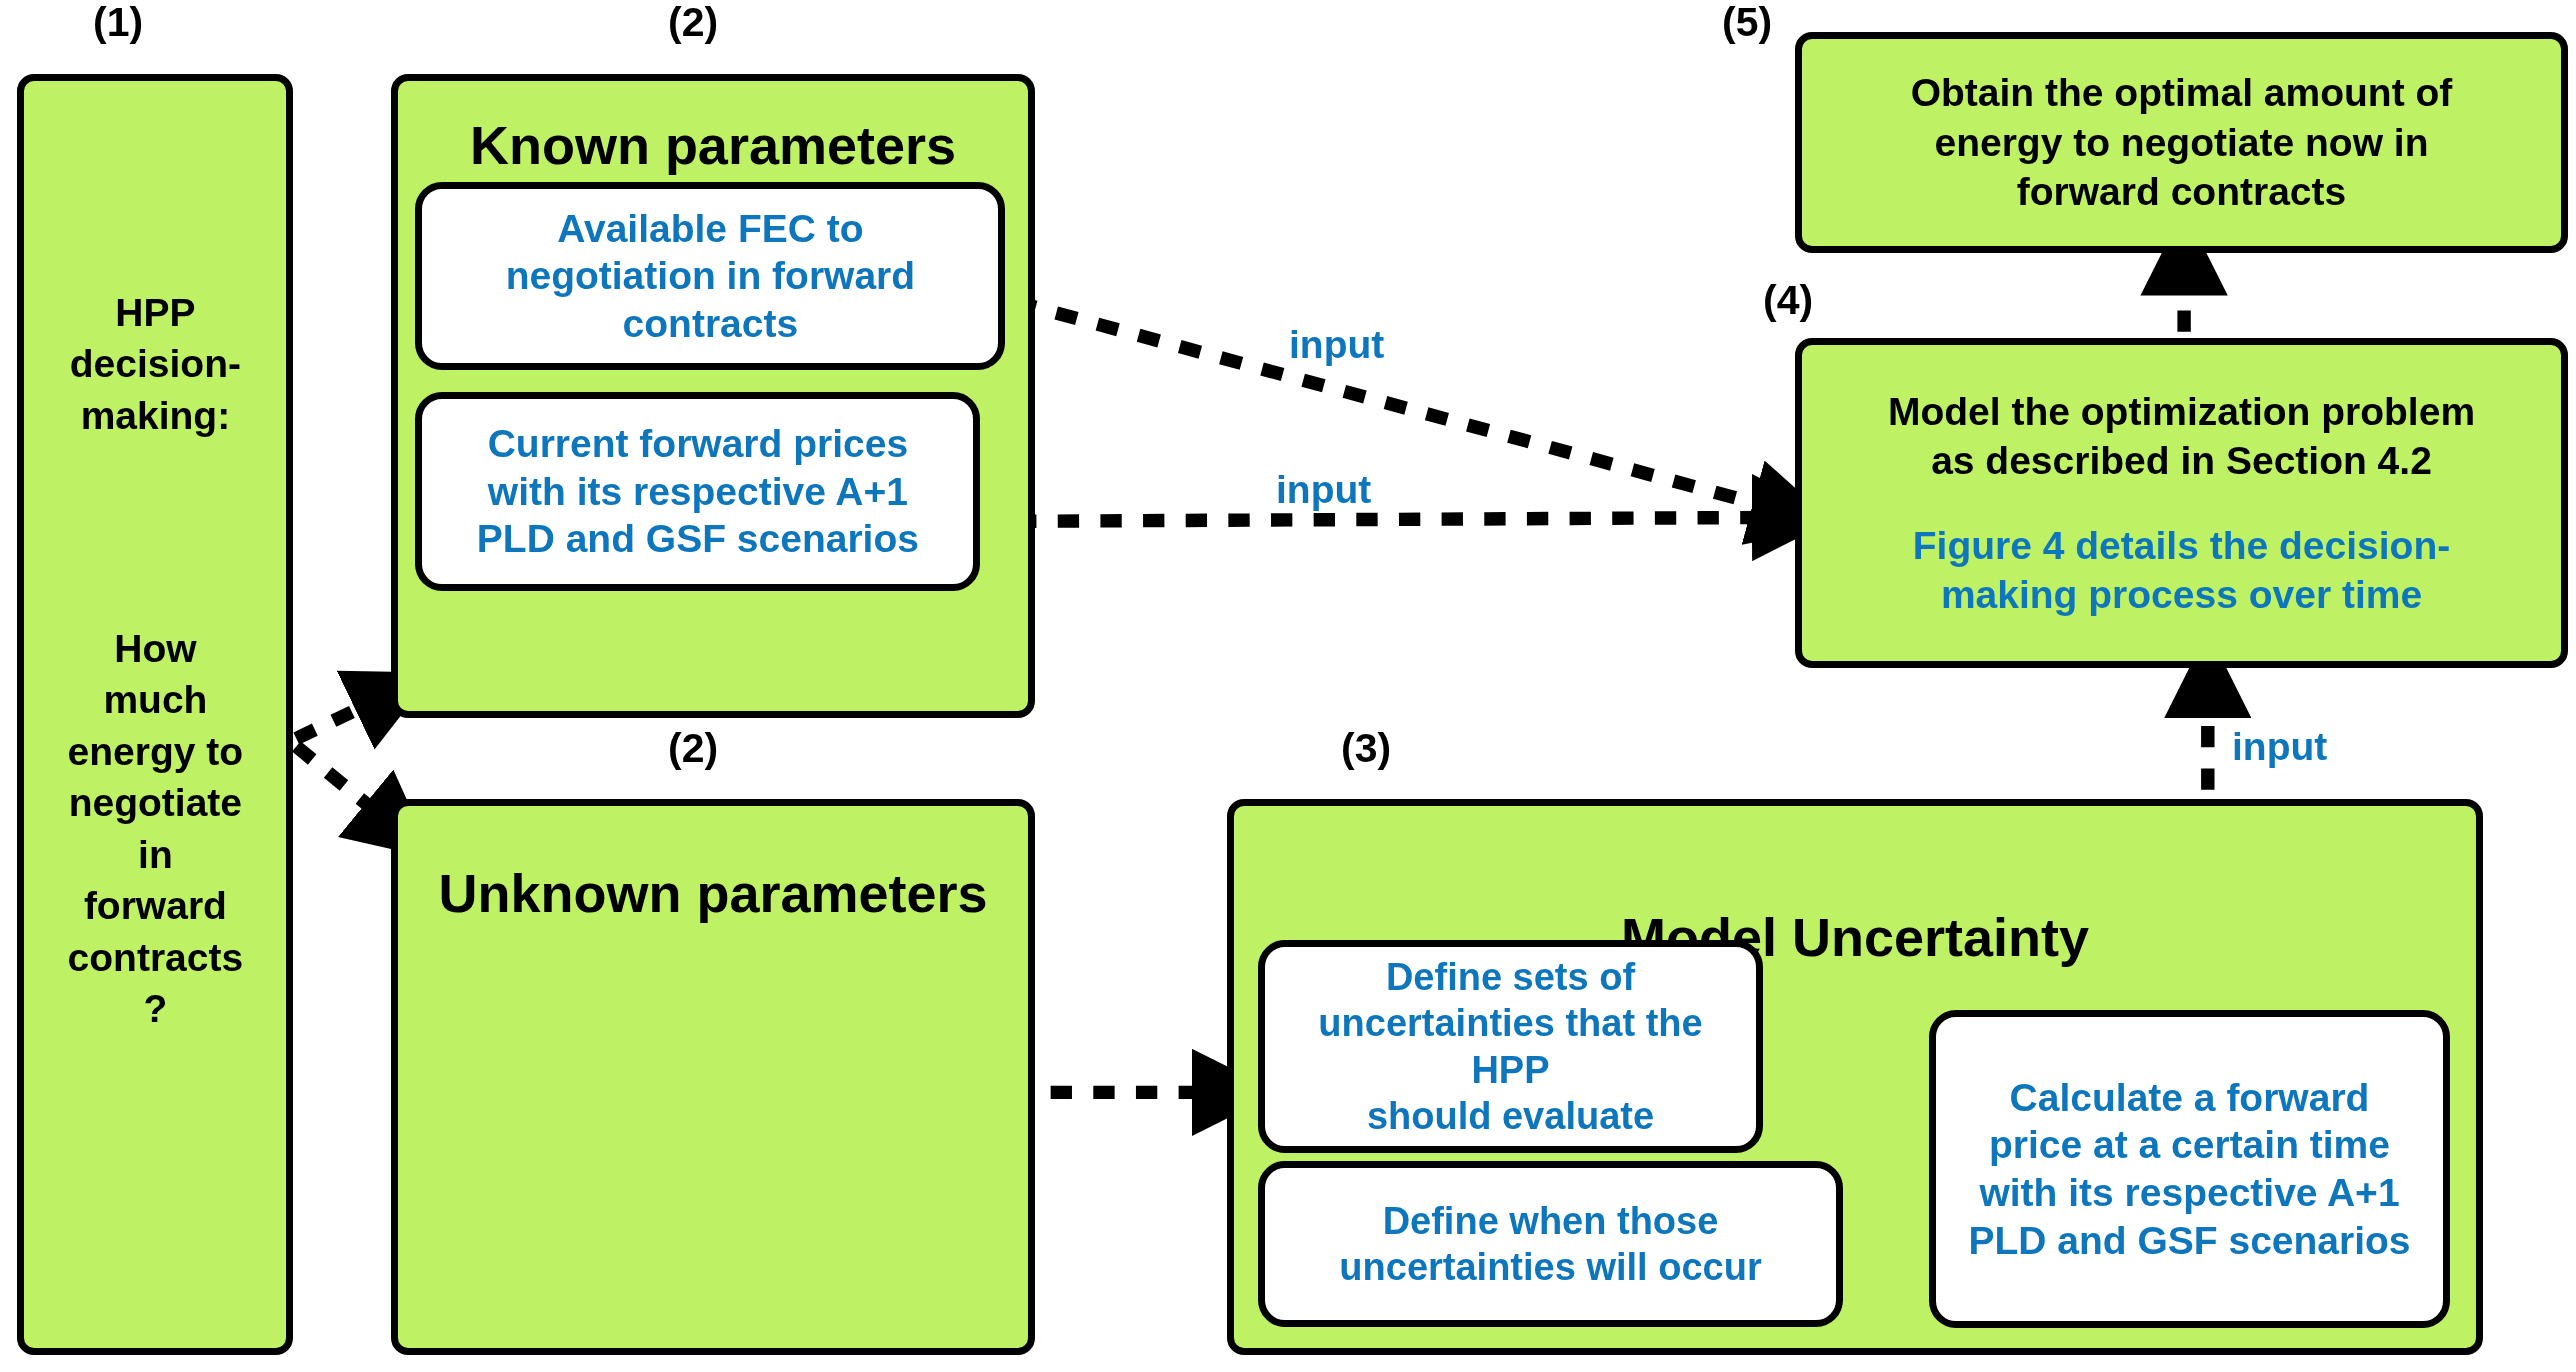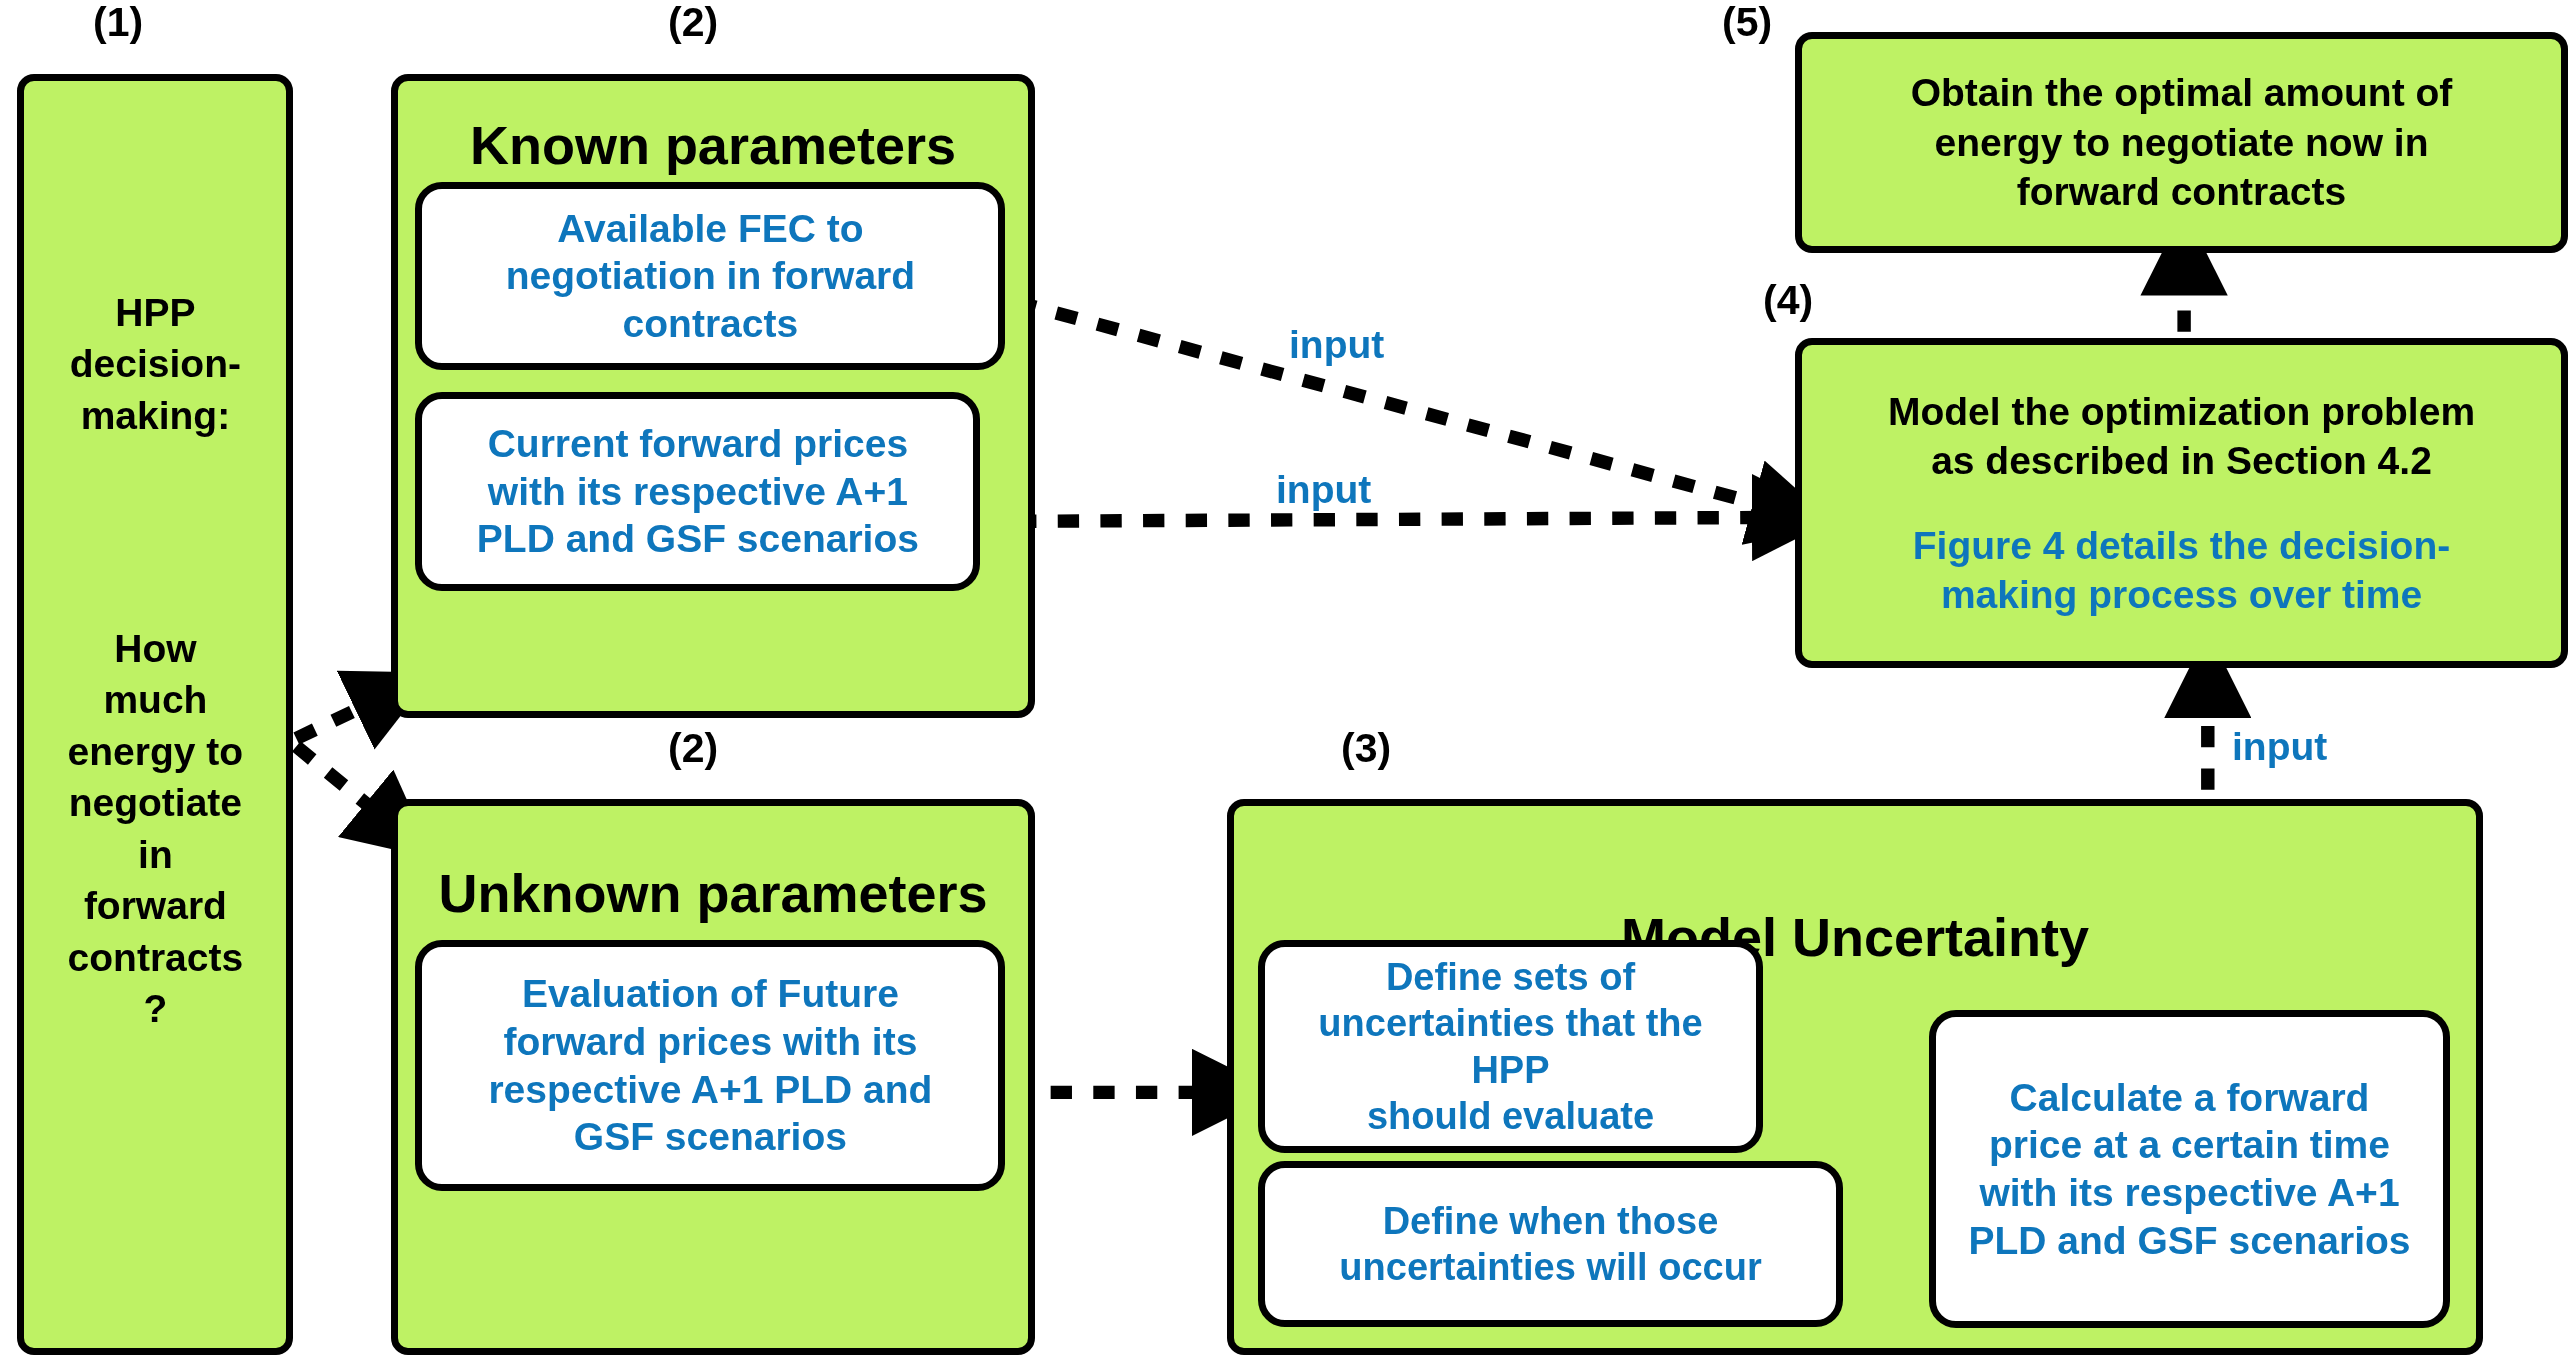--- a/index.html
+++ b/index.html
@@ -154,26 +154,20 @@
     <div class="inner-box" style="left:17.4px;top:311px;width:565px;height:199px;">
       <div class="txt blue">Current forward prices
 with its respective A+1
 PLD and GSF scenarios</div>
     </div>
   </div>
 
   <div class="group-label" style="left:668px;top:728px;">(2)</div>
   <div class="box" style="left:391px;top:799px;width:644px;height:556px;">
     <div class="hdr" style="top:58px;">Unknown parameters</div>
-    <div class="inner-box" style="left:17.4px;top:134px;width:590px;height:251px;">
-      <div class="txt blue">Evaluation of Future
-forward prices with its
-respective A+1 PLD and
-GSF scenarios</div>
-    </div>
   </div>
 
   <div class="group-label" style="left:1341px;top:728px;">(3)</div>
   <div class="box" style="left:1227px;top:799px;width:1256px;height:556px;">
     <div class="hdr" style="top:58px;margin-top:44px;">Model Uncertainty</div>
     <div class="inner-box" style="left:24px;top:134px;width:505px;height:213px;">
       <div class="txt blue txt-sm">Define sets of
 uncertainties that the HPP
 should evaluate</div>
     </div>

